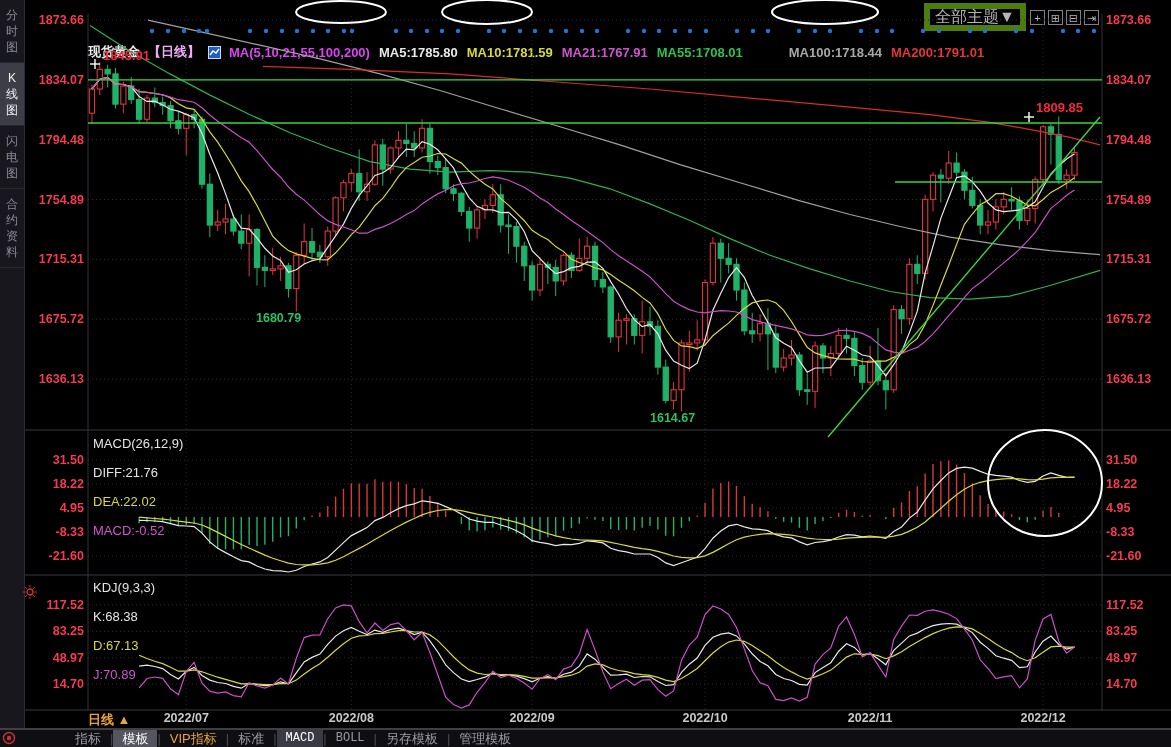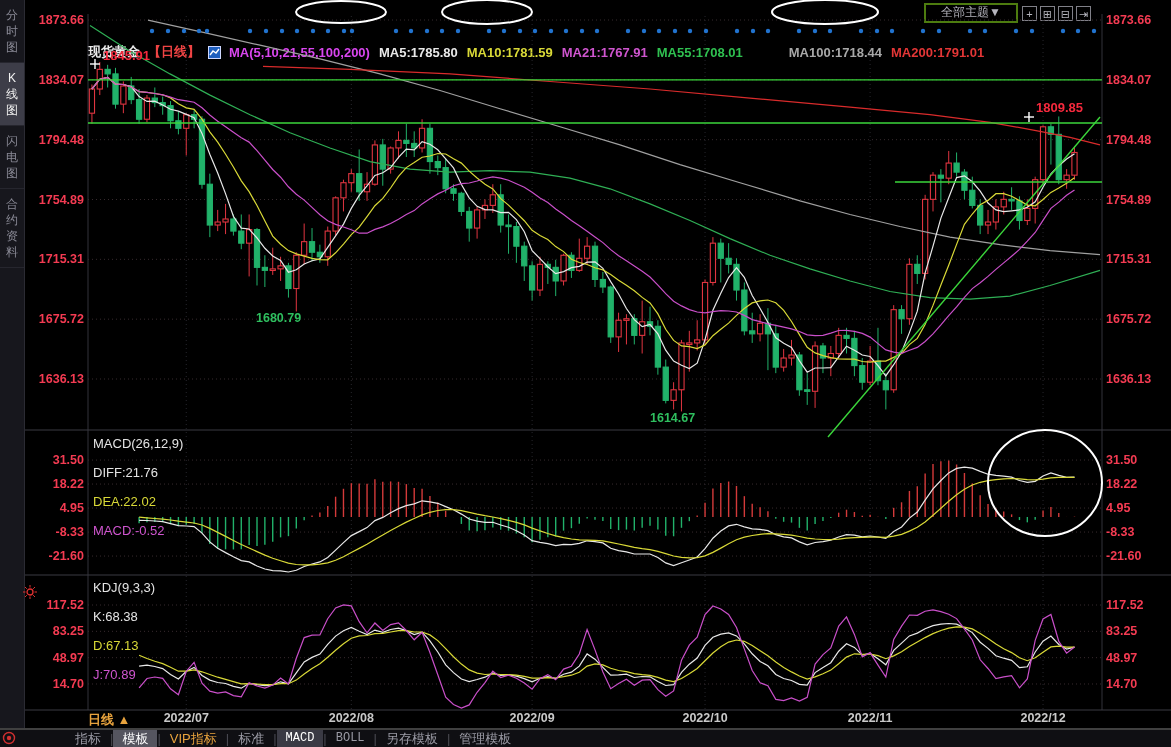--- a/index.html
+++ b/index.html
@@ -6,24 +6,24 @@
   body{width:1171px;height:747px;position:relative;overflow:hidden;
        font-family:"Liberation Sans","DejaVu Sans",sans-serif;color:#ddd;}
   .sidebar{position:absolute;left:0;top:0;width:25px;height:747px;background:#17171d;
            border-right:1px solid #2b2b33;z-index:5;box-sizing:border-box;}
   .side-item{width:100%;padding:7px 0;text-align:center;font-size:12px;line-height:16px;
              color:#8a8a96;border-bottom:1px solid #26262e;cursor:pointer;}
   .side-item.selected{background:#3d3d48;color:#f2f2f2;}
   .header{position:absolute;left:88px;top:3px;height:18px;display:flex;align-items:center;
           gap:8px;font-size:13px;z-index:1;white-space:nowrap;margin-top:40px;}
   .symbol{color:#eaeaea;font-weight:bold;}
-  .period{color:#ef4444;font-weight:bold;}
+  .period{color:#f0abfc;font-weight:bold;}
   .ma-item{font-weight:bold;}
   .theme-controls{position:absolute;top:3px;left:924px;display:flex;gap:4px;align-items:center;z-index:1;}
-  .theme-btn{border:2px solid #4d7c0f;color:#b5b5bd;font-size:12px;padding:0 15px;height:16px;
+  .theme-btn{border:6px solid #4d7c0f;color:#b5b5bd;font-size:16px;padding:0 5px;height:16px;
              line-height:15px;cursor:pointer;}
   .tool-icon{width:15px;height:15px;border:1px solid #808088;color:#b5b5bd;font-size:11px;
              line-height:14px;text-align:center;cursor:pointer;box-sizing:border-box;}
   .panel-title{position:absolute;display:flex;gap:14px;font-size:13px;z-index:3;font-weight:normal;flex-direction:column;}
   .macd-title{left:93px;top:436px;}
   .kdj-title{left:93px;top:580px;}
   .t-white{color:#e4e4e4;} .t-yellow{color:#d9d937;} .t-magenta{color:#cf55cf;}
   .period-label{position:absolute;left:88px;top:711px;color:#e8a33d;font-weight:bold;
                 font-size:13px;z-index:3;cursor:pointer;}
   .tabbar{position:absolute;left:0;top:728px;width:1171px;height:19px;background:#0f0f13;

